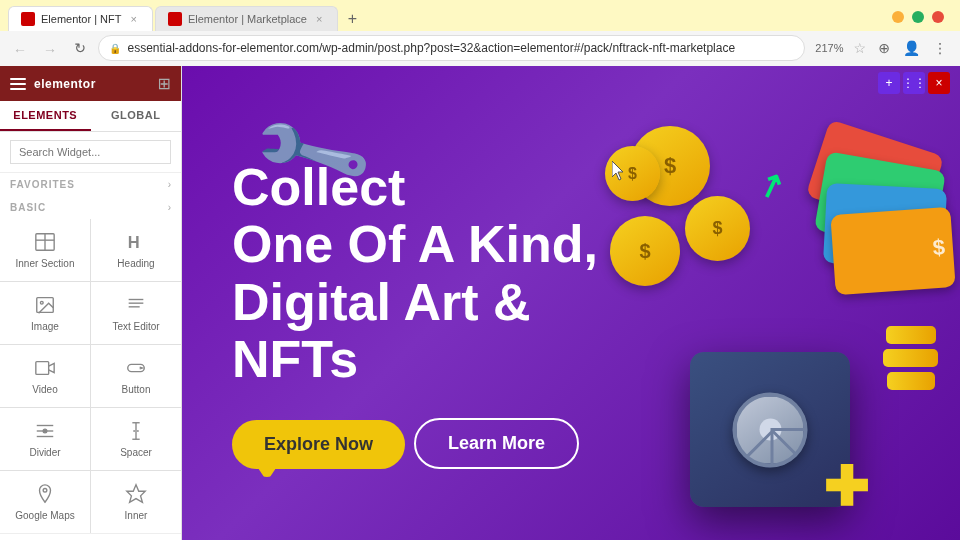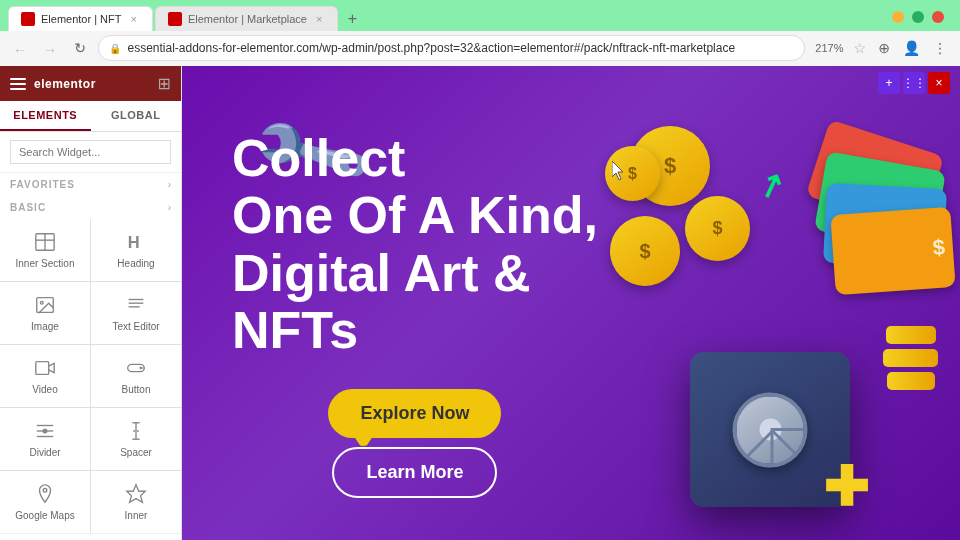--- a/index.html
+++ b/index.html
@@ -1,21 +1,21 @@
 <!DOCTYPE html>
 <html><head>
   <meta charset="utf-8">
   <style>
     * { margin: 0; padding: 0; box-sizing: border-box; }
     body { width: 960px; height: 540px; overflow: hidden; font-family: -apple-system, BlinkMacSystemFont, 'Segoe UI', sans-serif; background: #f0f0f0; }
     .title-bar {
       display: flex;
       align-items: center;
       padding: 6px 8px 0;
-      background: #86efac;
+      background: #fef9c3;
       gap: 2px;
     }
     .tab {
       display: flex;
       align-items: center;
       padding: 5px 12px;
       background: #fff;
       border-radius: 6px 6px 0 0;
       font-size: 11px;
       color: #333;
@@ -336,22 +336,21 @@
     .hero-title {
       font-size: 52px;
       font-weight: 900;
       color: #fff;
       line-height: 1.1;
       margin-bottom: 30px;
     }
     .hero-buttons {
       display: flex;
       gap: 9px;
-      align-items: center;
-      flex-direction: column;
+      align-items: flex-end;
     }
     .btn-explore {
       background: #f0c50a;
       color: #333;
       border: none;
       padding: 14px 32px;
       border-radius: 40px;
       font-size: 18px;
       font-weight: 700;
       cursor: pointer;

